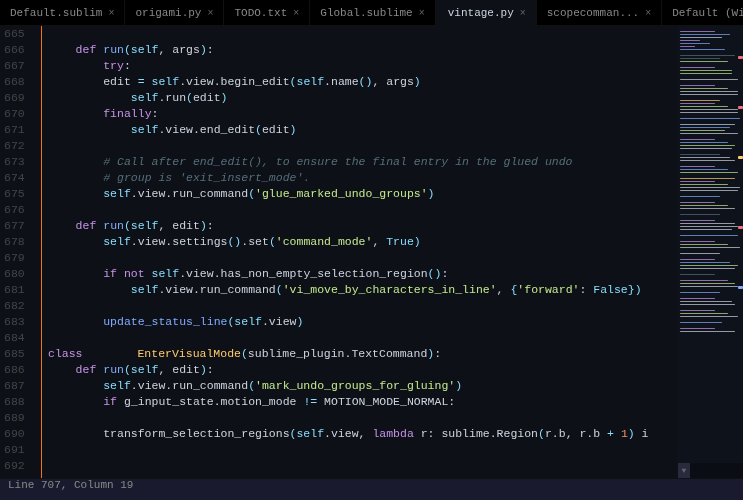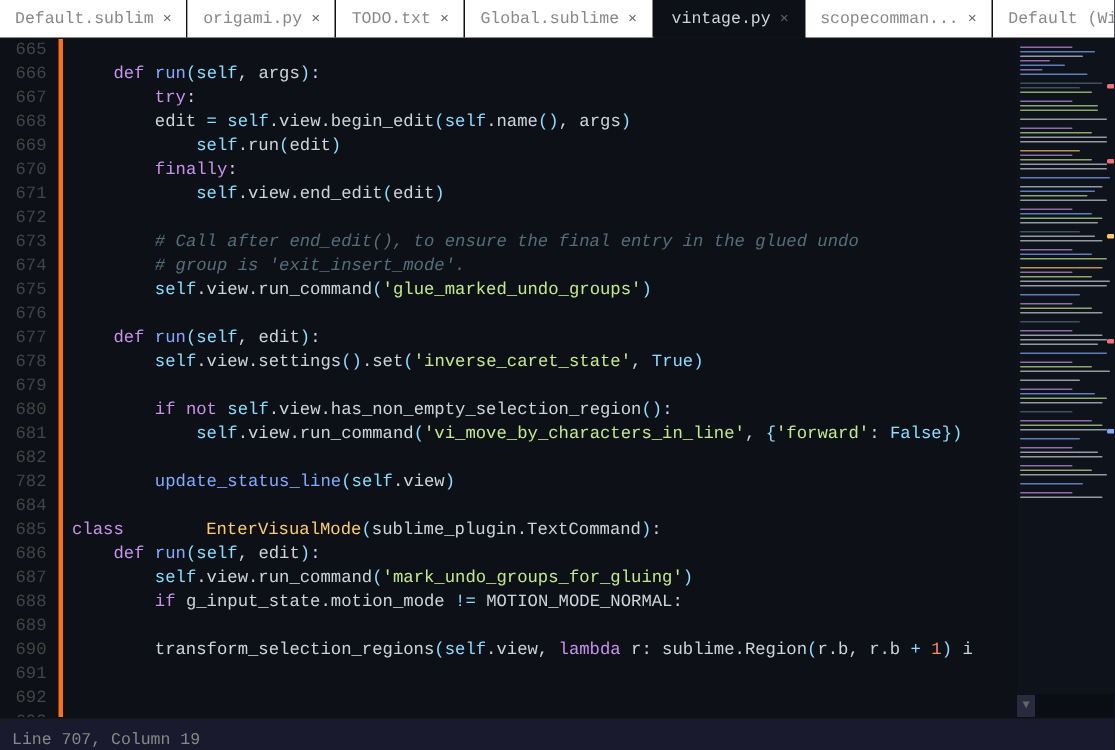--- a/index.html
+++ b/index.html
@@ -27,21 +27,21 @@
     .tab {
       display: flex;
       align-items: center;
       padding: 0 10px;
       height: 26px;
       font-size: 11px;
       cursor: pointer;
       border-right: 1px solid #111;
       white-space: nowrap;
       color: #888;
-      background: #ffffff;
+      background: #000000;
     }
     .tab.active {
       background: #0d1117;
       color: #cdd3de;
       padding-left: 12px;
     }
     .tab-close {
       margin-left: 6px;
       color: #666;
       font-size: 10px;
@@ -67,24 +67,23 @@
     .code-lines {
       flex: 1;
       overflow: hidden;
       display: flex;
     }
 
     .line-numbers {
       background: #0d1117;
       color: #444;
       padding: 0 8px 0 4px;
-      text-align: right;
       min-width: 42px;
       user-select: none;
-      border-right: 3px solid #f97316;
+      border-right: 1px solid #f97316;
     }
 
     .line-number {
       height: 16px;
       line-height: 16px;
       font-size: 11.5px;
     }
 
     .code-content {
       flex: 1;
@@ -107,21 +106,21 @@
       overflow: hidden;
       display: flex;
       flex-direction: column;
     }
 
     
     .status-bar {
       height: 22px;
       background: #1a1a2e;
       display: flex;
-      align-items: flex-end;
+      align-items: flex-start;
       padding: 0 8px;
       font-size: 11px;
       color: #888;
       border-top: 1px solid #111;
       justify-content: space-between;
     }
 
     
     .kw { color: #c792ea; } 
     .kw2 { color: #89ddff; text-align: right; } 
@@ -202,21 +201,21 @@
         <div class="line-number">673</div>
         <div class="line-number">674</div>
         <div class="line-number">675</div>
         <div class="line-number">676</div>
         <div class="line-number">677</div>
         <div class="line-number">678</div>
         <div class="line-number">679</div>
         <div class="line-number">680</div>
         <div class="line-number">681</div>
         <div class="line-number">682</div>
-        <div class="line-number">782</div>
+        <div class="line-number">683</div>
         <div class="line-number">684</div>
         <div class="line-number">685</div>
         <div class="line-number">686</div>
         <div class="line-number">687</div>
         <div class="line-number">688</div>
         <div class="line-number">689</div>
         <div class="line-number">690</div>
         <div class="line-number">691</div>
         <div class="line-number">692</div>
         <div class="line-number">693</div>
@@ -242,22 +241,22 @@
         <div class="code-line">        <span class="cmt"># Call after end_edit(), to ensure the final entry in the glued undo</span></div>
 
         <div class="code-line">        <span class="cmt"># group is 'exit_insert_mode'.</span></div>
 
         <div class="code-line">        <span class="kw2">self</span>.view.run_command<span class="paren">(</span><span class="str">'glue_marked_undo_groups'</span><span class="paren">)</span></div>
 
         <div class="code-line">&nbsp;</div>
 
         <div class="code-line">    <span class="kw">def</span> <span class="fn">run</span><span class="paren">(</span><span class="kw2">self</span>, edit<span class="paren">)</span>:</div>
 
-
-        <div class="code-line">        <span class="kw2">self</span>.view.settings<span class="paren">()</span>.set<span class="paren">(</span><span class="str">'inverse_caret_state'</span>, <span class="kw2">True</span><span class="paren">)</span></div>
+        <div class="code-line">        <span class="kw2">self</span>.view.settings<span class="paren">()</span>.set<span class="paren">(</span><span class="str">'command_mode'</span>, <span class="kw2">True</span><span class="paren">)</span></div>
+
 
         <div class="code-line">&nbsp;</div>
 
         <div class="code-line">        <span class="kw">if not</span> <span class="kw2">self</span>.view.has_non_empty_selection_region<span class="paren">()</span>:</div>
 
         <div class="code-line">            <span class="kw2">self</span>.view.run_command<span class="paren">(</span><span class="str">'vi_move_by_characters_in_line'</span>, <span class="paren">{</span><span class="str">'forward'</span>: <span class="kw2">False</span><span class="paren">}</span><span class="paren">)</span></div>
 
         <div class="code-line">&nbsp;</div>
 
         <div class="code-line">        <span class="fn">update_status_line</span><span class="paren">(</span><span class="kw2">self</span>.view<span class="paren">)</span></div>

